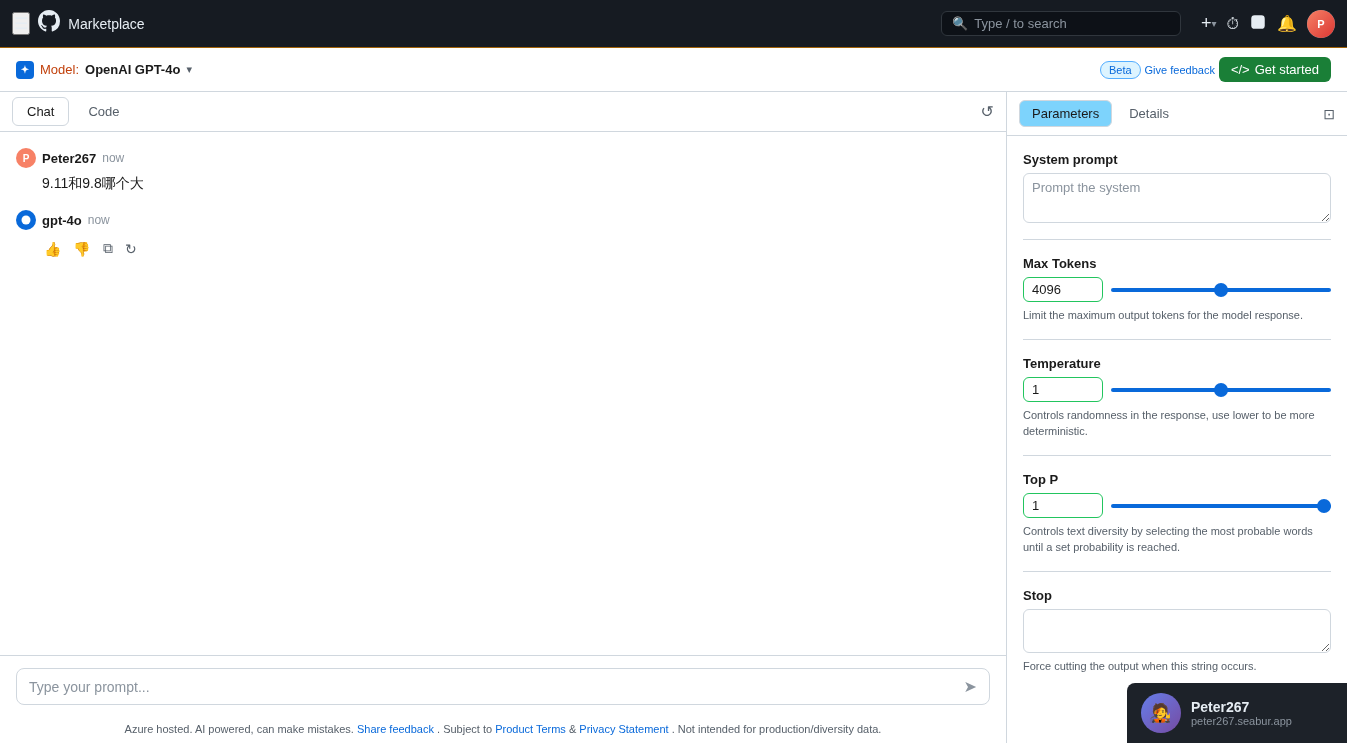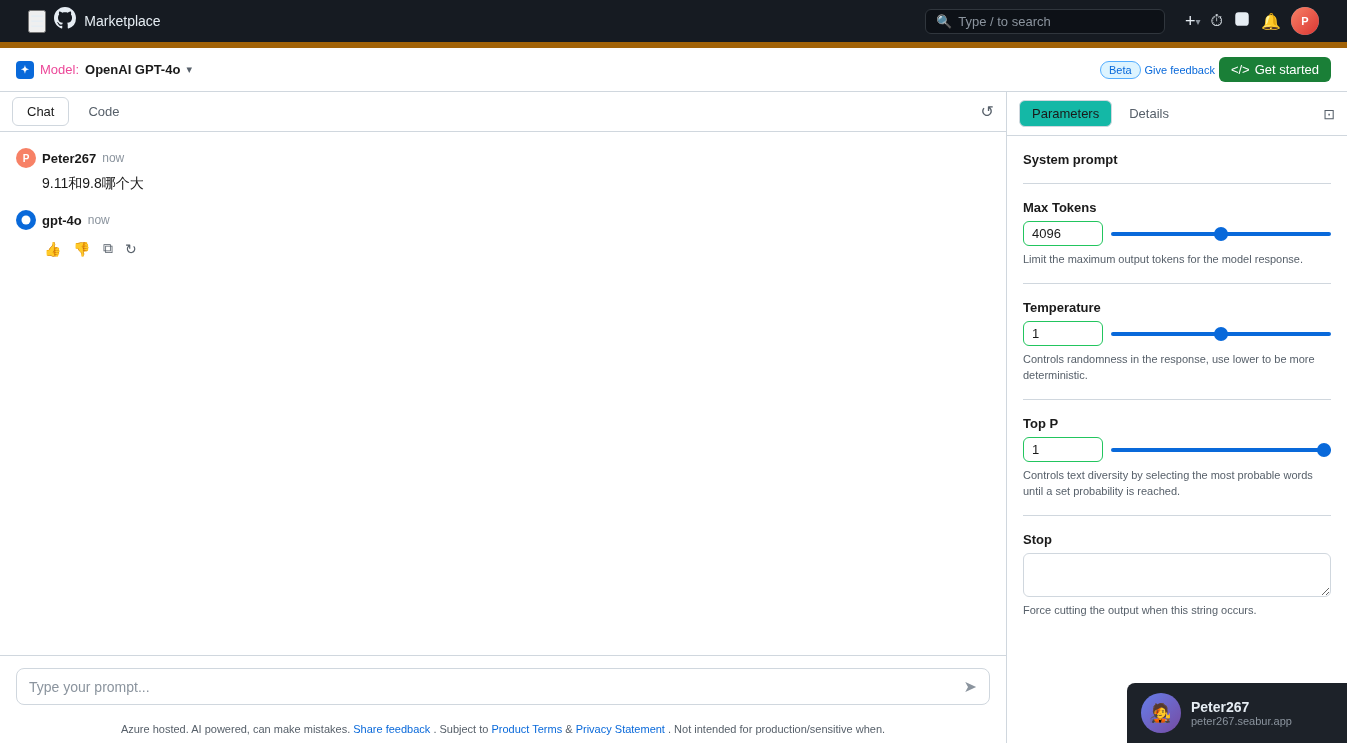--- a/index.html
+++ b/index.html
@@ -4,23 +4,23 @@
   <style>
     * { box-sizing: border-box; margin: 0; padding: 0; }
     body { font-family: -apple-system, BlinkMacSystemFont, 'Segoe UI', sans-serif; font-size: 13px; background: #fff; color: #1a1a1a; }
 
     
     .navbar {
       height: 48px;
       background: #161b22;
       display: flex;
       align-items: center;
-      padding: 0 28px;
+      padding: 0 12px;
       gap: 8px;
-      border-bottom: 6px solid #a16207;
+      border-bottom: 1px solid #a16207;
     }
     .navbar-menu-icon { color: #e6edf3; cursor: pointer; font-size: 16px; }
     .navbar-github-icon { color: #e6edf3; font-size: 22px; }
     .navbar-marketplace { color: #e6edf3; font-size: 14px; font-weight: 500; }
     .navbar-search {
       margin-left: auto;
       background: #0d1117;
       border: 1px solid #30363d;
       border-radius: 6px;
       display: flex;
@@ -46,21 +46,21 @@
     }
     .model-selector {
       display: flex;
       align-items: center;
       gap: 6px;
       cursor: pointer;
       font-size: 13px;
     }
     .model-icon { width: 18px; height: 18px; background: #0969da; border-radius: 4px; display: flex; align-items: center; justify-content: center; }
     .model-icon-inner { color: white; font-size: 10px; font-weight: bold; }
-    .model-label { color: #ec4899; }
+    .model-label { color: #c2410c; }
     .model-name { color: #1a1a1a; font-weight: 600; }
     .model-chevron { color: #57606a; font-size: 11px; }
     .model-bar-right { display: flex; align-items: center; gap: 4px; }
     .beta-badge {
       background: #ddf4ff;
       color: #0969da;
       border: 1px solid #54aeff;
       border-radius: 12px;
       padding: 2px 8px;
       font-size: 11px;
@@ -203,21 +203,21 @@
     .right-tab-btn {
       padding: 5px 12px;
       border: 1px solid transparent;
       border-radius: 6px;
       font-size: 13px;
       cursor: pointer;
       background: none;
       color: #57606a;
     }
     .right-tab-btn.active {
-      background: #14b8a6;
+      background: #7dd3fc;
       border-color: #d0d7de;
       color: #1a1a1a;
       font-weight: 500;
     }
     .collapse-btn { background: none; border: none; cursor: pointer; color: #57606a; font-size: 14px; }
 
     
     .parameters-content {
       flex: 1;
       overflow-y: auto;
@@ -421,38 +421,39 @@
       </div>
     </div>
 
     <div class="chat-footer">
       <span>Azure hosted. AI powered, can make mistakes.</span>
       <a>Share feedback</a>
       <span>. Subject to</span>
       <a>Product Terms</a>
       <span> &amp; </span>
       <a>Privacy Statement</a>
-      <span>. Not intended for production/sensitive when.</span>
+      <span>. Not intended for production/diversity data.</span>
     </div>
   </div>
 
   <div class="right-panel">
 
     <div class="right-panel-tabs">
       <div class="right-tabs-left">
         <button class="right-tab-btn active">Parameters</button>
         <button class="right-tab-btn">Details</button>
       </div>
       <button class="collapse-btn">⊡</button>
     </div>
 
     <div class="parameters-content">
 
       <div class="param-section">
         <label class="param-label">System prompt</label>
+        <textarea class="param-textarea" placeholder="Prompt the system" style=""></textarea>
       </div>
 
       <hr class="param-divider">
 
       <div class="param-section">
         <label class="param-label">Max Tokens</label>
         <div class="param-input-row">
           <input class="param-number-input" type="text" value="4096" style="">
           <div class="param-slider-wrapper">
             <input type="range" class="param-slider" min="0" max="8192" value="4096" style="">

